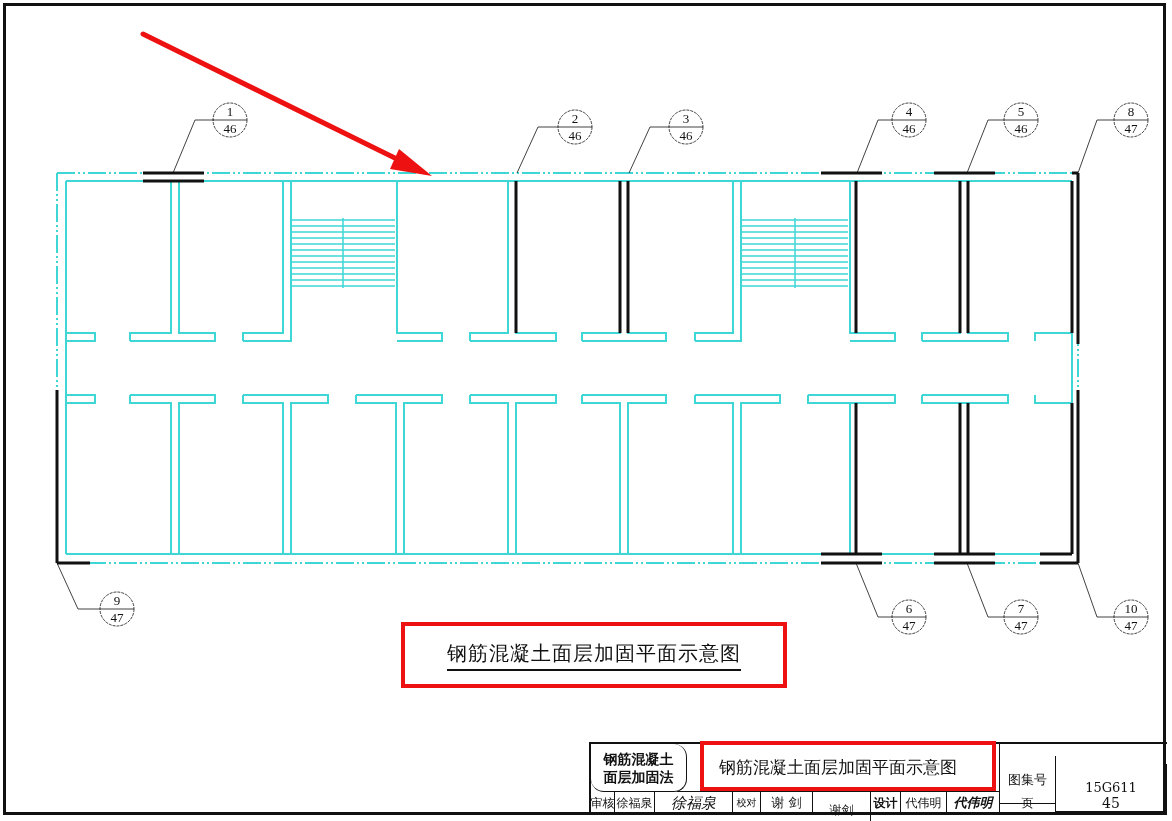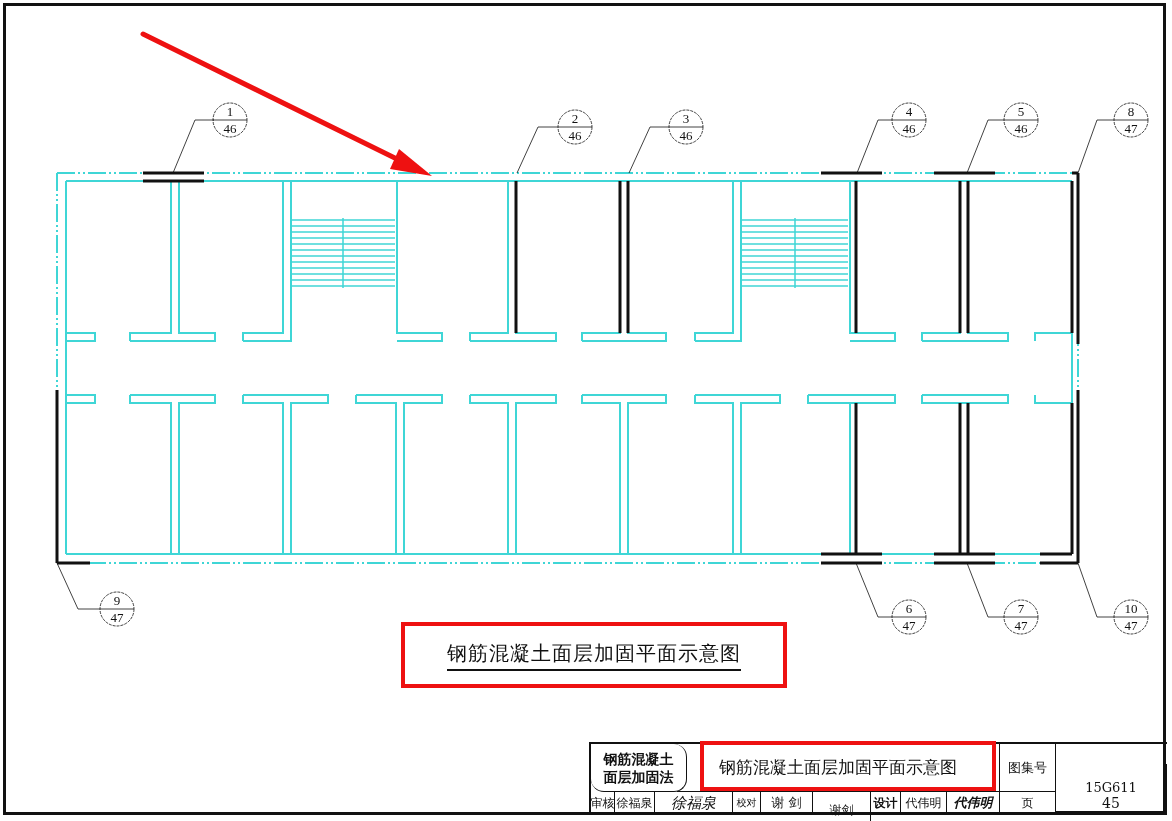--- a/index.html
+++ b/index.html
@@ -192,21 +192,21 @@
   </div>
 
   <div class="tb">
     <div class="tb-cell" style="left:0;top:0;width:96px;height:48px;flex-direction:column;font-size:14px;font-family:'DejaVu Sans',sans-serif;font-weight:bold;line-height:18px;border-radius:13px;">
       <span>钢筋混凝土</span>
       <span>面层加固法</span>
     </div>
     <div class="tb-cell" style="left:86px;top:0;width:323px;height:48px;font-size:17px;font-family:'DejaVu Sans',sans-serif;">
       <span>钢筋混凝土面层加固平面示意图</span>
     </div>
-    <div class="tb-cell" style="left:409px;top:0;width:56px;height:48px;font-size:13px;">
+    <div class="tb-cell" style="left:409px;top:12px;width:56px;height:48px;font-size:13px;">
       <span>图集号</span>
     </div>
     <div class="tb-cell" style="left:465px;top:0;width:111px;height:48px;font-size:13px;margin-top:20px;">
       <span>15G611</span>
     </div>
 
     <div class="tb-cell" style="left:0;top:48px;width:24px;height:23px;font-size:12px;">
         <span>审核</span>
       </div>
     <div class="tb-cell" style="left:24px;top:48px;width:40px;height:23px;font-size:12px;">

